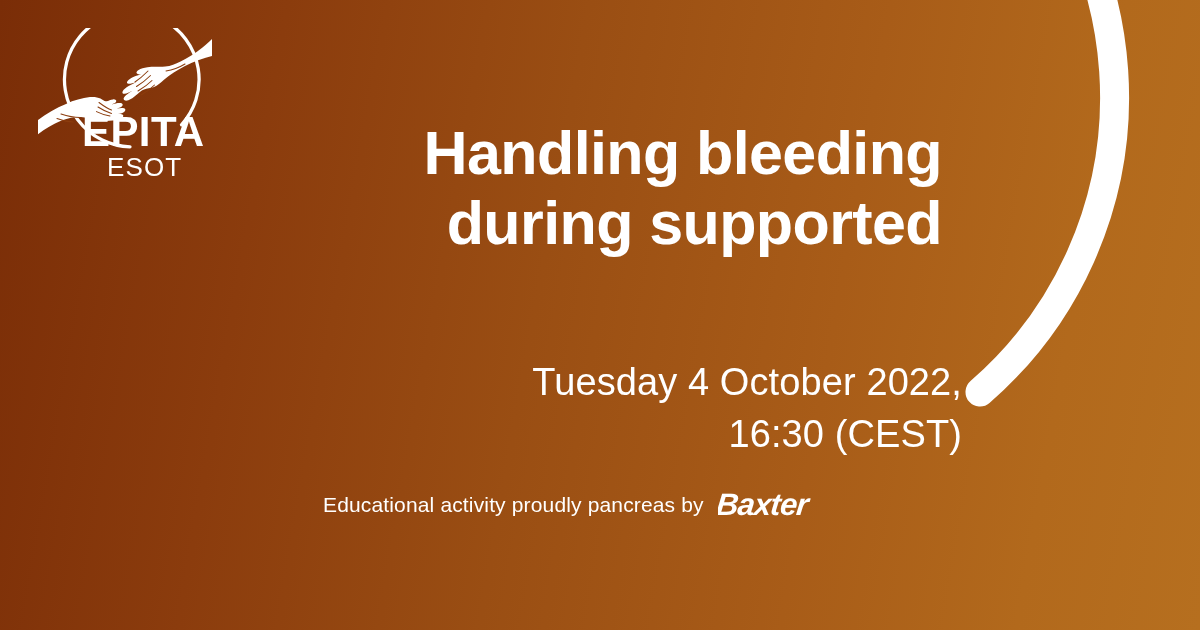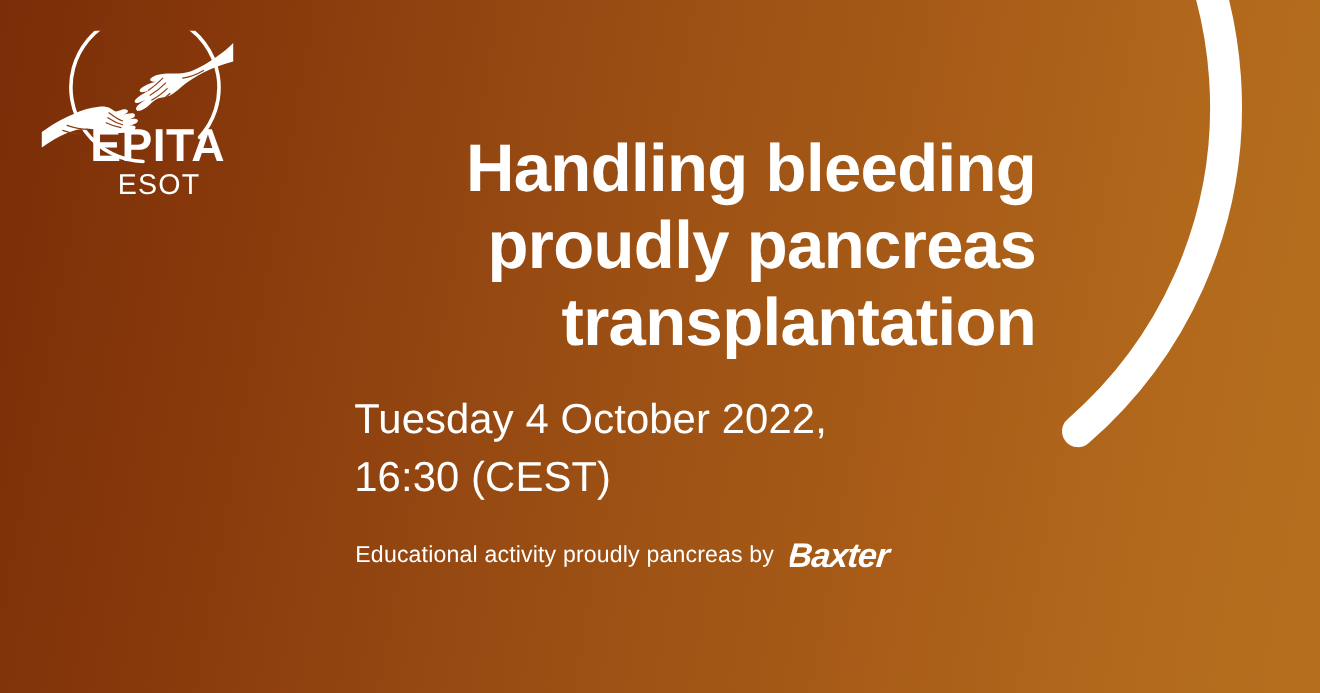--- a/index.html
+++ b/index.html
@@ -48,20 +48,21 @@
   #title .tline { display:block; white-space:nowrap; }
   #datetime {
     position:absolute;
     top:356px; left:0;
     width:640px;
     color:#ffffff;
     font-size:38px;
     line-height:52px;
     font-weight:400;
     letter-spacing:0.1px;
+    text-align:right;
   }
   #datetime .dline { display:block; white-space:nowrap; }
   #sponsor {
     position:absolute;
     top:488px; left:1px;
     display:flex;
     align-items:center;
     gap:14px;
     white-space:nowrap;
   }
@@ -164,22 +165,21 @@
 
     <text x="46" y="118" fill="#ffffff" font-family="'Liberation Sans', sans-serif" font-size="42" font-weight="bold" letter-spacing="0.4">EPITA</text>
 
     <text x="71" y="148" fill="#ffffff" font-family="'Liberation Sans', sans-serif" font-size="26" font-weight="400" letter-spacing="1.1">ESOT</text>
   </svg>
 
   <div id="content">
 
     <h1 id="title">
       <span class="tline">Handling bleeding</span>
-      <span class="tline">proudly pancreas</span>
-      <span class="tline">transplantation</span>
+      <span class="tline">during supported</span>
     </h1>
 
     <div id="datetime">
       <span class="dline">Tuesday 4 October 2022,</span>
       <span class="dline">16:30 (CEST)</span>
     </div>
 
     <div id="sponsor">
       <span id="sponsor-text">Educational activity proudly pancreas by</span>
 

